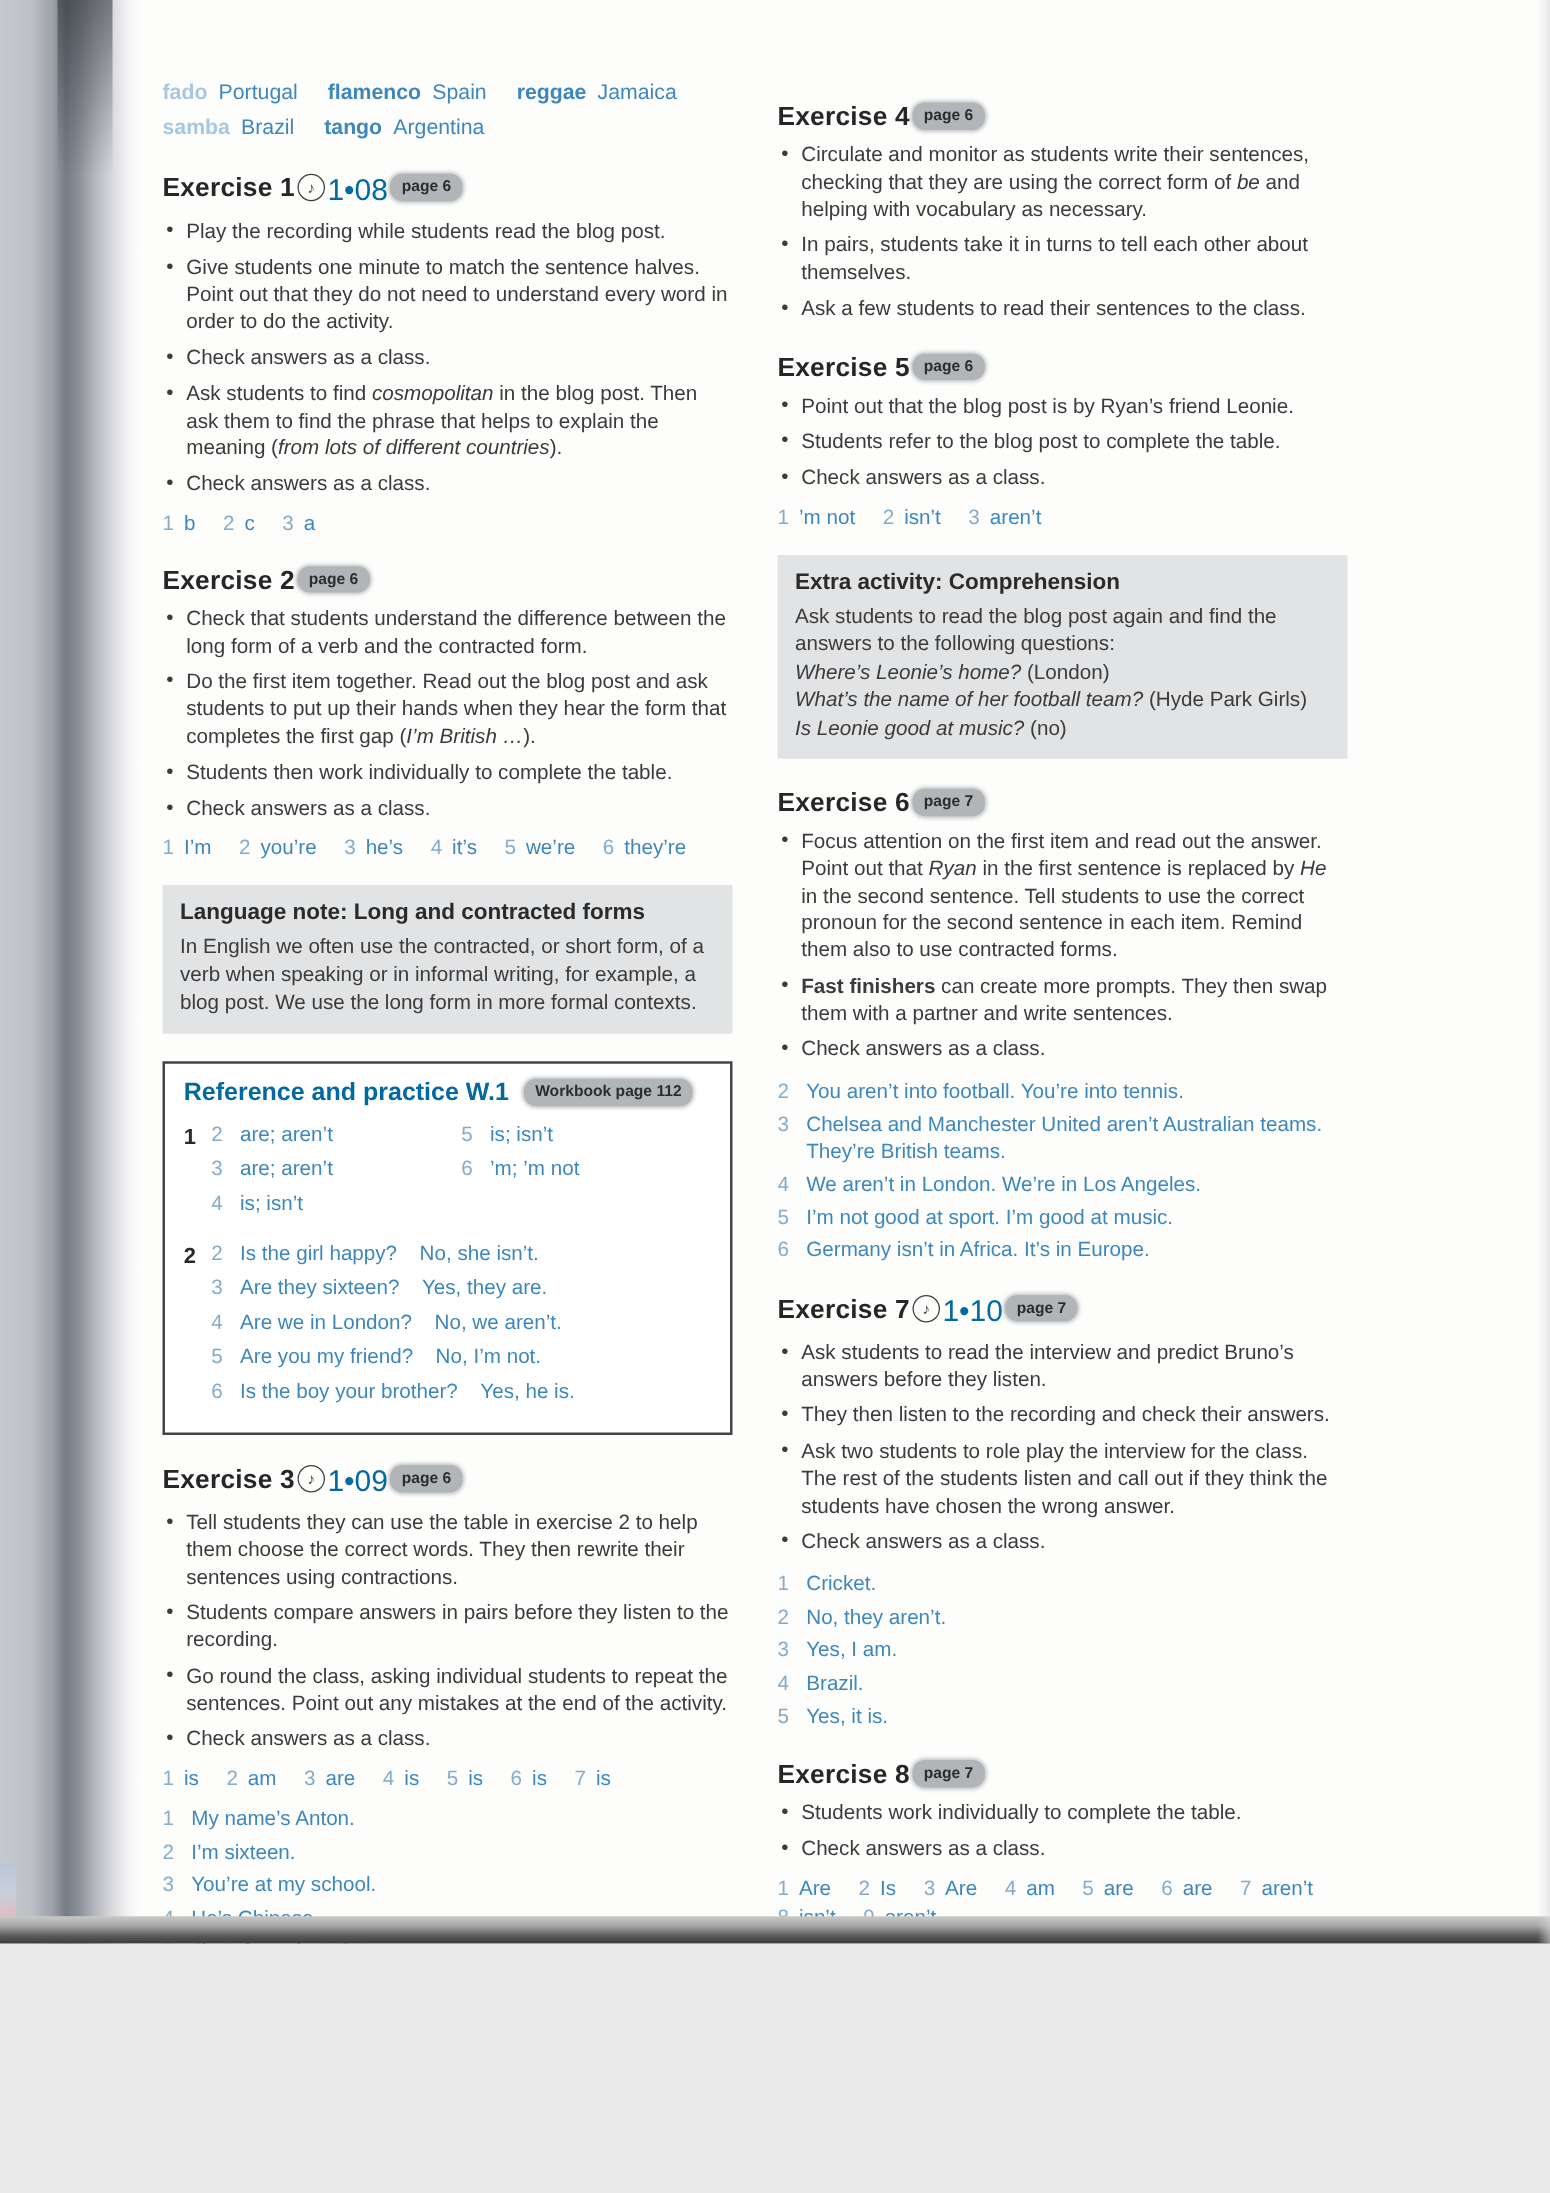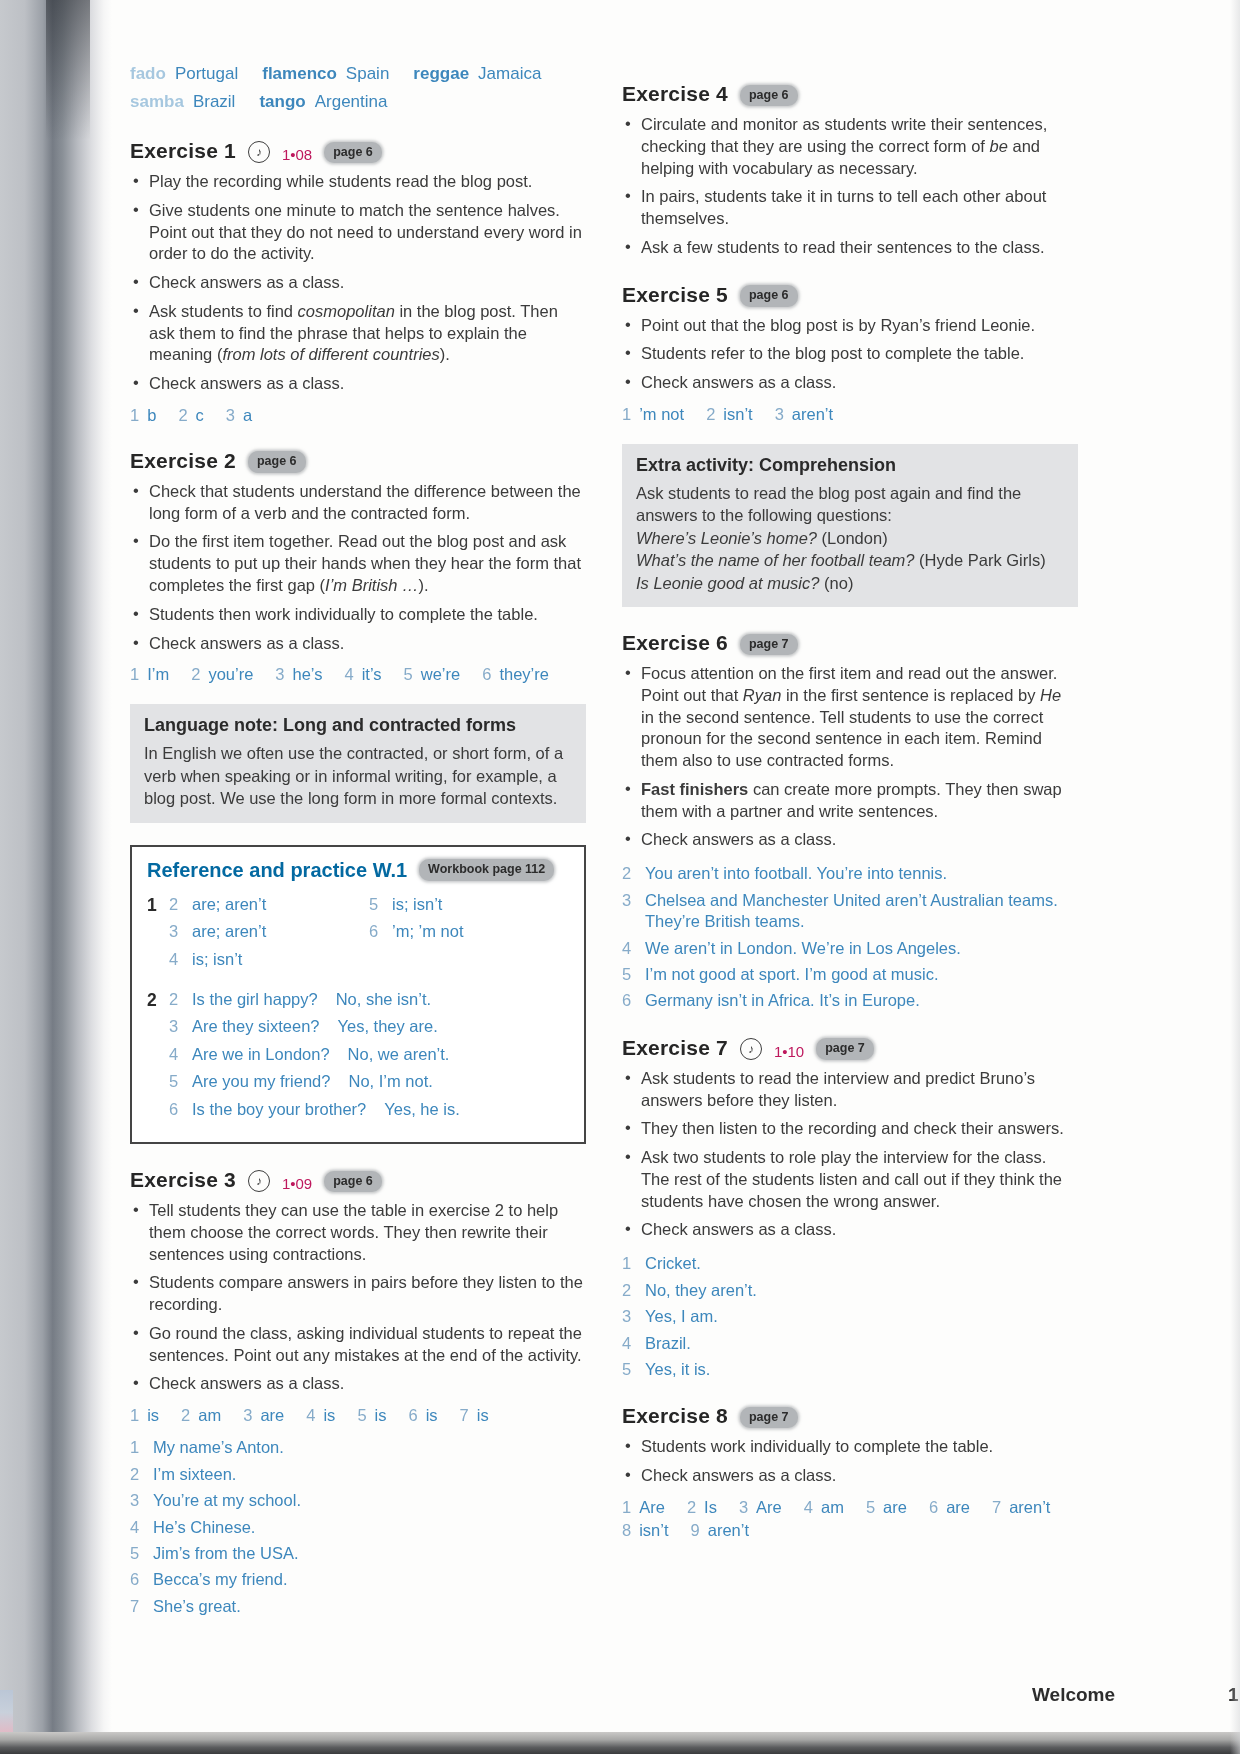--- a/index.html
+++ b/index.html
@@ -1,16 +1,16 @@
 <!DOCTYPE html>
 <html style="--blue: #3d87bc; --blue-num: #86abc9; --ink: #3b3b3b; --ink-head: #262626; --boxg: #e2e3e5; --badge: #b2b5b8;"><head>
 <meta charset="utf-8">
 <style>
   html,body{margin:0;padding:0;background:#e9e9e9;}
-  .page{position:relative;width:1240px;height:1754px;background:#fdfdfc;overflow:hidden;
+  .page{position:relative;width:1240px;height:1555px;background:#fdfdfc;overflow:hidden;
         font-family:"Liberation Sans","DejaVu Sans",sans-serif;color:var(--ink,#3b3b3b);}
   
   .scan-gutter{position:absolute;left:0;top:0;width:112px;height:100%;
      background:linear-gradient(90deg,#c6c9cd 0%,#bdc0c5 22%,#9ba0a7 38%,#767c85 47%,#8a9097 56%,#b7bac0 69%,#dddee1 82%,#f6f6f6 93%,#fdfdfc 100%);}
   .scan-gutter-top{position:absolute;left:46px;top:0;width:44px;height:140px;
      background:linear-gradient(180deg,rgba(38,42,48,.55),rgba(38,42,48,0));}
   .scan-bottom{position:absolute;left:0;bottom:0;width:100%;height:22px;
      background:linear-gradient(180deg,#cac9c7 0%,#a7a7a6 35%,#5b5c5e 70%,#3a3b3d 100%);}
   .scan-corner{position:absolute;left:0;bottom:8px;width:13px;height:56px;
      background:linear-gradient(180deg,#b9c6d8 0%,#c9d2de 40%,#e5b9c6 75%,#e8aebe 100%);opacity:.85;}
@@ -19,25 +19,25 @@
   
   .content{position:absolute;left:130px;top:58px;width:948px;display:flex;gap:36px;}
   .col{width:456px;}
   
   .vocab{font-size:17px;line-height:1.62;color:var(--blue);margin:2px 0 20px;}
   .vpair{margin-right:24px;display:inline-block;}
   .vword{font-weight:700;margin-right:9px;}
   .vword.faded{opacity:.45;filter:blur(.5px);}
   
   .exercise{margin-bottom:20px;}
-  .ex-head{display:flex;align-items:flex-end;gap:12px;margin:24px 0 8px;}
+  .ex-head{display:flex;align-items:flex-start;gap:2px;margin:24px 0 8px;}
   .ex-title{margin:0;font-size:21px;font-weight:700;color:var(--ink-head,#262626);letter-spacing:.2px;}
   .cd{width:22px;height:22px;border:1.8px solid #3e3e3e;border-radius:50%;display:inline-flex;
       align-items:center;justify-content:center;font-size:12px;color:#3e3e3e;box-sizing:border-box;flex:0 0 auto;}
-  .audio-num{font-size:15px;color:#be185d;}
+  .audio-num{font-size:24px;color:#0369a1;}
   .badge{background:var(--badge,#b2b5b8);color:#2c2c2c;font-weight:700;font-size:12.5px;line-height:1;
          padding:4px 9px 5px;border-radius:10px;box-shadow:0 0 3px 1.5px rgba(150,153,156,.55);white-space:nowrap;}
   .bullets{list-style:none;margin:0;padding:0;font-size:16.5px;line-height:1.32;}
   .bullets li{position:relative;padding-left:19px;margin-bottom:7px;}
   .bullets li::before{content:"•";position:absolute;left:3px;top:-1px;color:#3b3b3b;}
   .it{font-style:italic;}
   .bd{font-weight:700;margin-top:40px;}
   
   .ans-inline{display:flex;flex-wrap:wrap;gap:4px 22px;margin:11px 0 2px;font-size:16.5px;color:var(--blue);}
   .ans-pair{white-space:nowrap;}

